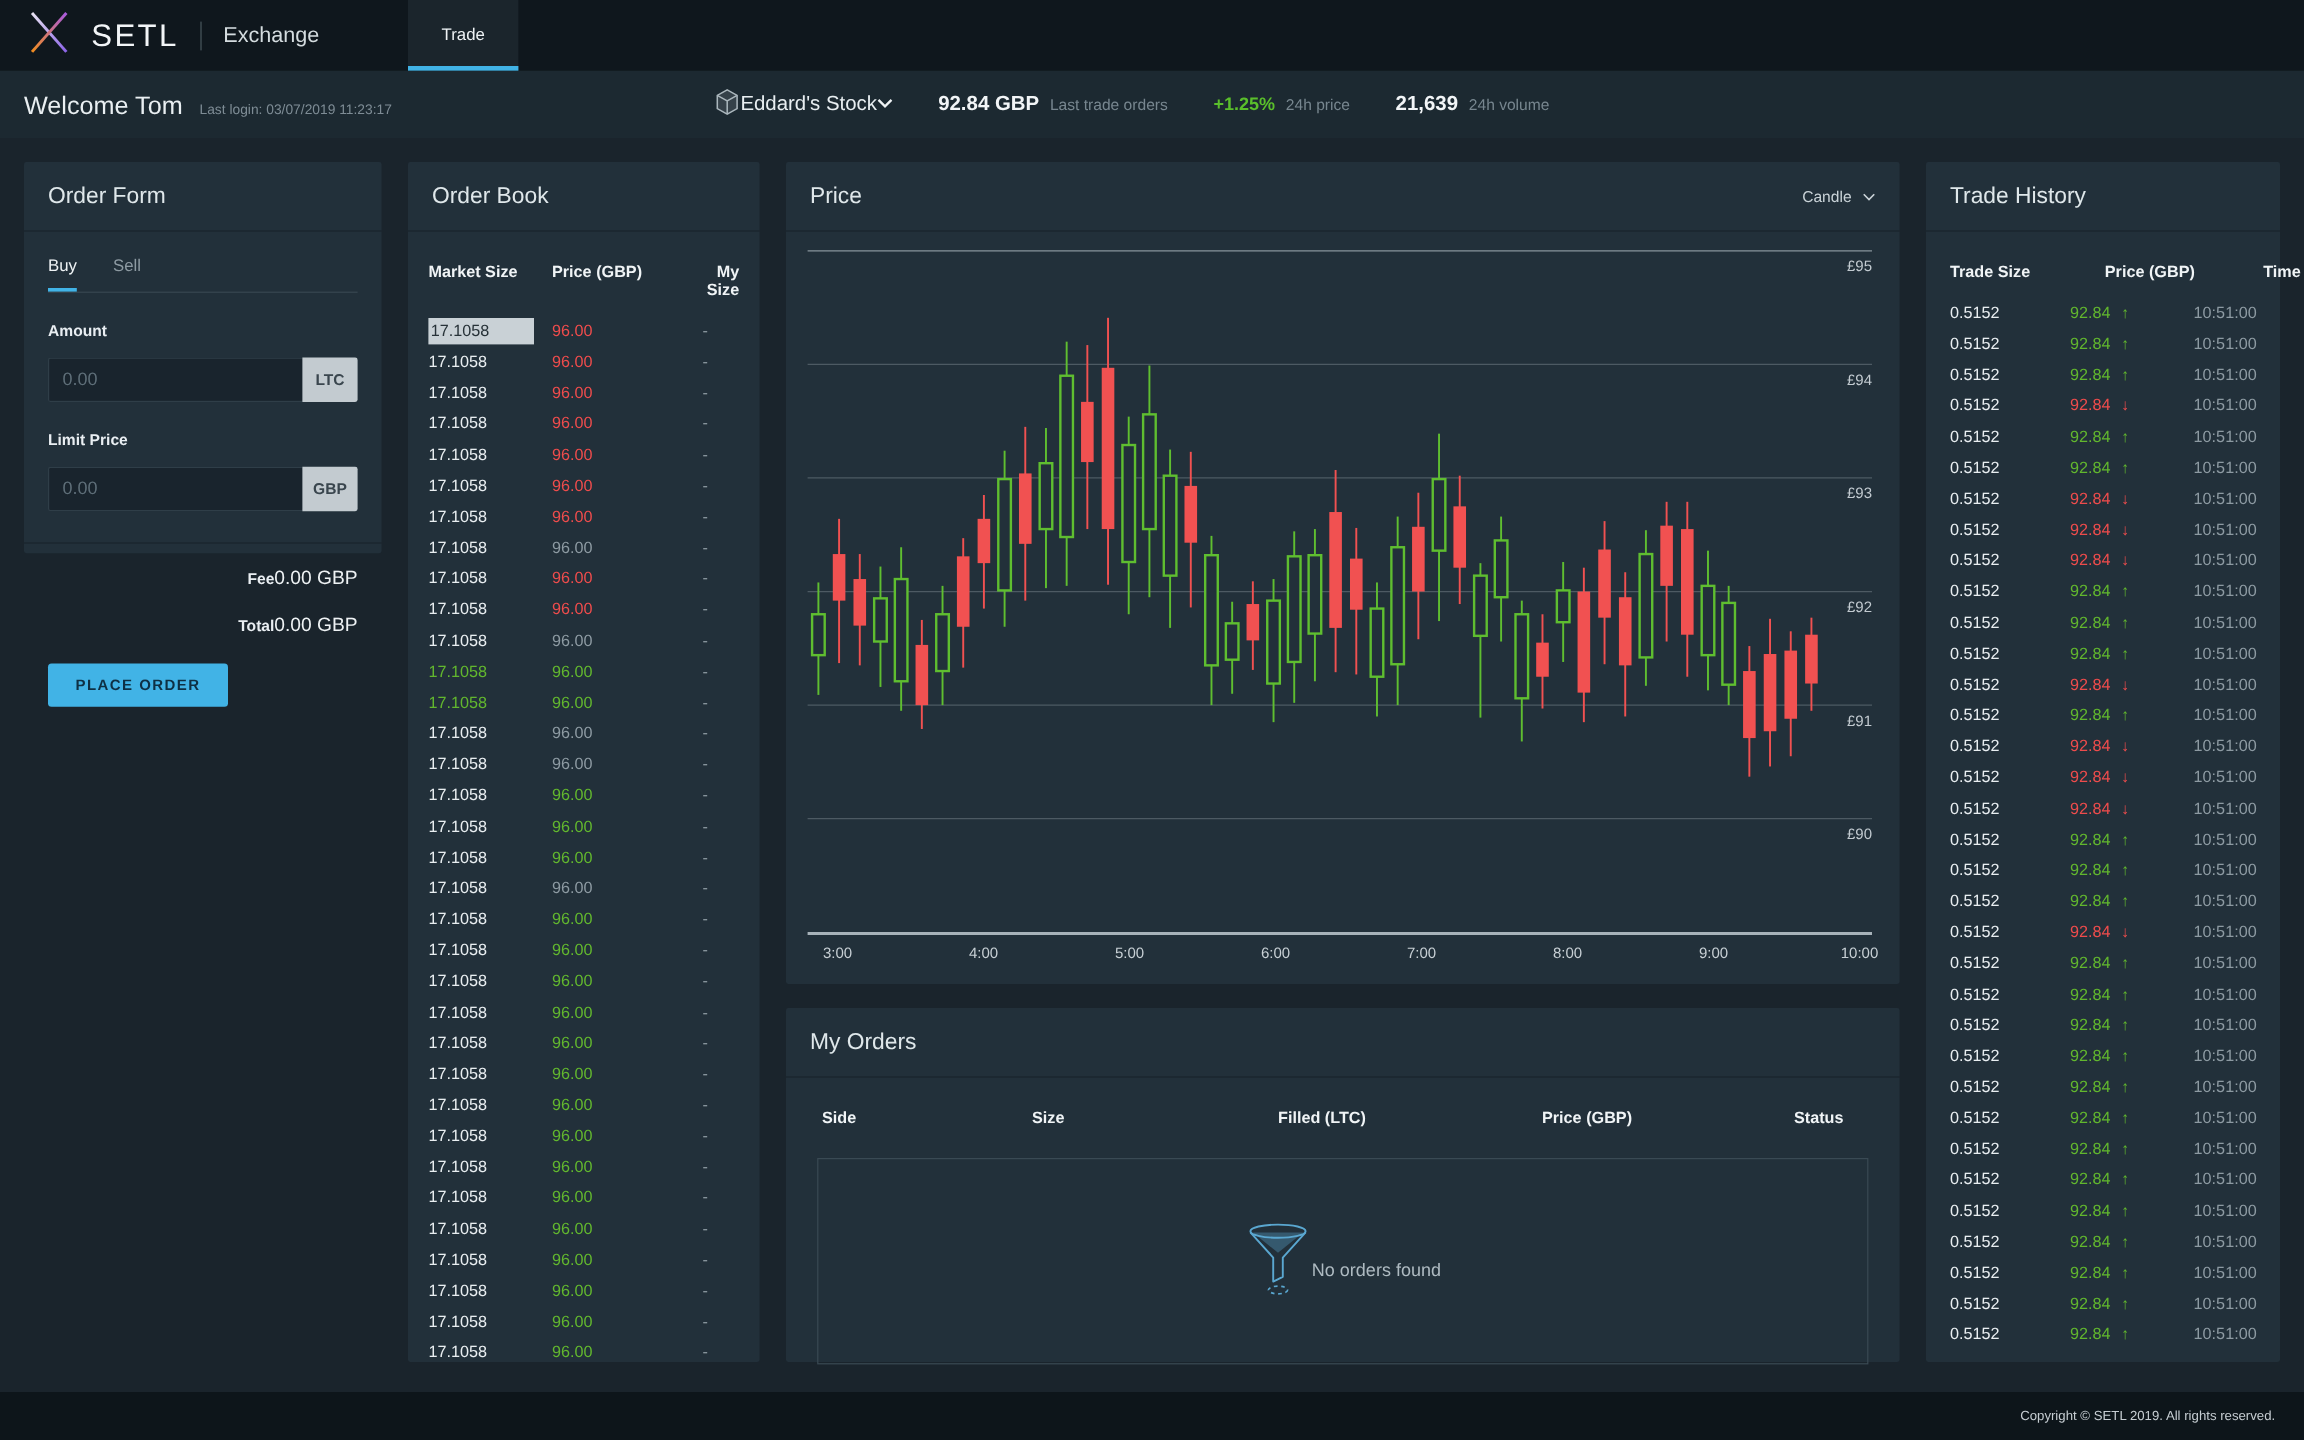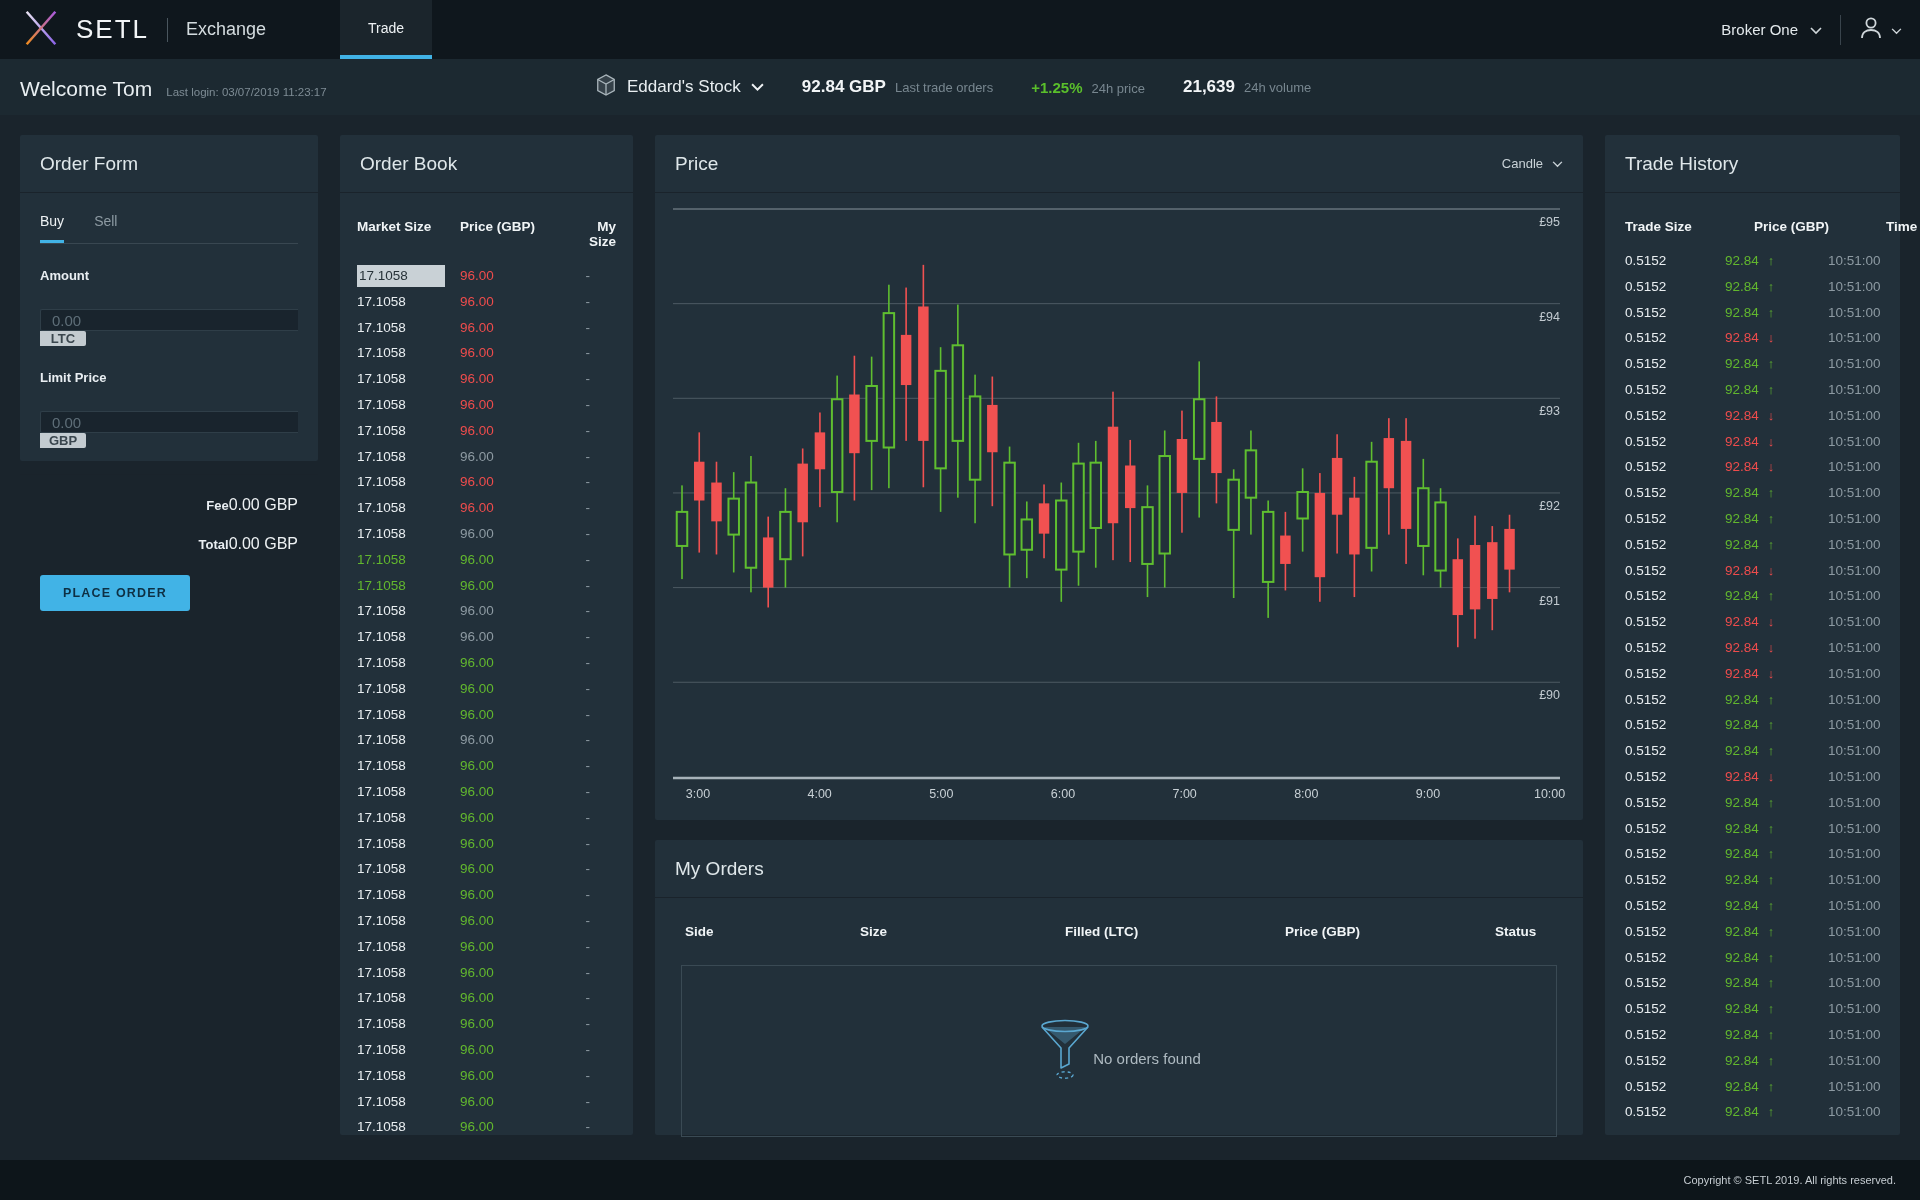--- a/index.html
+++ b/index.html
@@ -20,21 +20,21 @@
   .broker { font-size:15px; color:#e3e9ec; display:flex; align-items:center; gap:12px; cursor:pointer; }
   .nav-vsep { width:1px; height:30px; background:#39444c; margin:0 18px; }
   .usermenu { display:flex; align-items:center; gap:8px; cursor:pointer; }
 
   
   .welcomebar { position:absolute; left:0; top:59px; width:1920px; height:56px; background:#1c2931; }
   .welcome-left { position:absolute; left:20px; top:0; height:56px; display:flex; align-items:baseline; padding-top:18px; }
   .welcome-title { font-size:21px; font-weight:300; color:#e9eff2; }
   .welcome-login { font-size:11.5px; color:#7e8c95; margin-left:14px; }
   .ticker { position:absolute; left:595px; top:0; height:56px; display:flex; align-items:center; }
-  .instrument { display:flex; align-items:center; gap:10px; cursor:pointer; }
+  .instrument { display:flex; align-items:center; gap:0; cursor:pointer; }
   .instrument-name { font-size:17px; color:#e8eef1; }
   .pair { display:flex; align-items:baseline; margin-left:38px; }
   .pair .val { font-size:17px; font-weight:bold; color:#f2f5f7; }
   .pair .val.green { color:#5abf2b; font-size:15px; }
   .pair .lbl { font-size:13px; color:#77868f; margin-left:9px; }
 
   
   .panel { position:absolute; background:#22303a; border-radius:2px; }
   .panel-head { height:58px; padding:0 20px; display:flex; align-items:center;
     justify-content:space-between; border-bottom:1px solid #1a232b; }
@@ -45,21 +45,21 @@
   #my-orders   { left:655px; top:840px; width:928px; height:295px; }
   #trade-history { left:1605px; top:135px; width:295px; height:1000px; }
 
   
   .of-body { padding:0 20px; }
   .of-tabs { display:flex; gap:30px; margin-top:20px; border-bottom:1px solid #394751; }
   .of-tab { font-size:14px; padding-bottom:11px; cursor:pointer; }
   .of-tab.active { color:#eef2f4; border-bottom:3px solid #41b3e6; }
   .of-tab.inactive { color:#8d9aa2; }
   .field-label { font-size:13px; font-weight:bold; color:#e9eef2; margin-top:24px; }
-  .input-row { display:flex; margin-top:26px; height:37px;flex-direction:column; }
+  .input-row { display:flex; margin-top:15px; height:37px; }
   .input-row input { flex:1; min-width:0; background:#19242d; border:1px solid #2f3e48;
     border-right:none; border-radius:2px 0 0 2px; color:#aeb9c0; font-size:15px; padding-left:11px;
     font-family:"Liberation Sans", sans-serif; outline:none; }
   .input-row input::placeholder { color:#5e6e78; }
   .addon { width:46px; background:#c3cbd0; color:#3a464e; font-size:13px; font-weight:bold;
     display:flex; align-items:center; justify-content:center; border-radius:0 2px 2px 0; }
   .full-divider { border-top:1px solid #1a232b; margin:26px -20px 0 -20px; }
   .sum-row { display:flex; justify-content:flex-end; align-items:baseline; margin-top:21px; }
   .sum-label { font-size:13px; font-weight:bold; color:#e9eef2; }
   .sum-value { font-size:16px; color:#eef2f4; }
@@ -124,44 +124,20 @@
         <line x1="7" y1="5" x2="37" y2="39" stroke="url(#lg1)" stroke-width="2.6"></line>
         <line x1="7" y1="39" x2="37" y2="5" stroke="url(#lg2)" stroke-width="2.6"></line>
       </svg>
     </span>
     <span class="brand-name">SETL</span>
     <span class="brand-sep"></span>
     <span class="brand-product">Exchange</span>
   </div>
   <div class="nav-tab">
     <span>Trade</span>
-  </div>
-  <div class="nav-right">
-    <div class="broker">
-      <span>Broker One</span>
-      <span class="chev">
-        <svg width="12" height="8" viewBox="0 0 12 8">
-            <polyline points="1,1 6,6 11,1" fill="none" stroke="#cfd6da" stroke-width="1.6"></polyline>
-          </svg>
-      </span>
-    </div>
-    <div class="nav-vsep"></div>
-    <div class="usermenu">
-      <span>
-        <svg width="24" height="26" viewBox="0 0 24 26">
-          <circle cx="12" cy="8" r="4.6" fill="none" stroke="#cfd6da" stroke-width="1.8"></circle>
-          <path d="M3,23 c0,-5.4 4,-8 9,-8 s9,2.6 9,8" fill="none" stroke="#cfd6da" stroke-width="1.8"></path>
-        </svg>
-      </span>
-      <span class="chev">
-        <svg width="11" height="7" viewBox="0 0 12 8">
-            <polyline points="1,1 6,6 11,1" fill="none" stroke="#cfd6da" stroke-width="1.6"></polyline>
-          </svg>
-      </span>
-    </div>
   </div>
 </div>
 
 <div class="welcomebar">
   <div class="welcome-left">
     <span class="welcome-title">Welcome Tom</span>
     <span class="welcome-login">Last login: 03/07/2019 11:23:17</span>
   </div>
   <div class="ticker">
     <div class="instrument">

